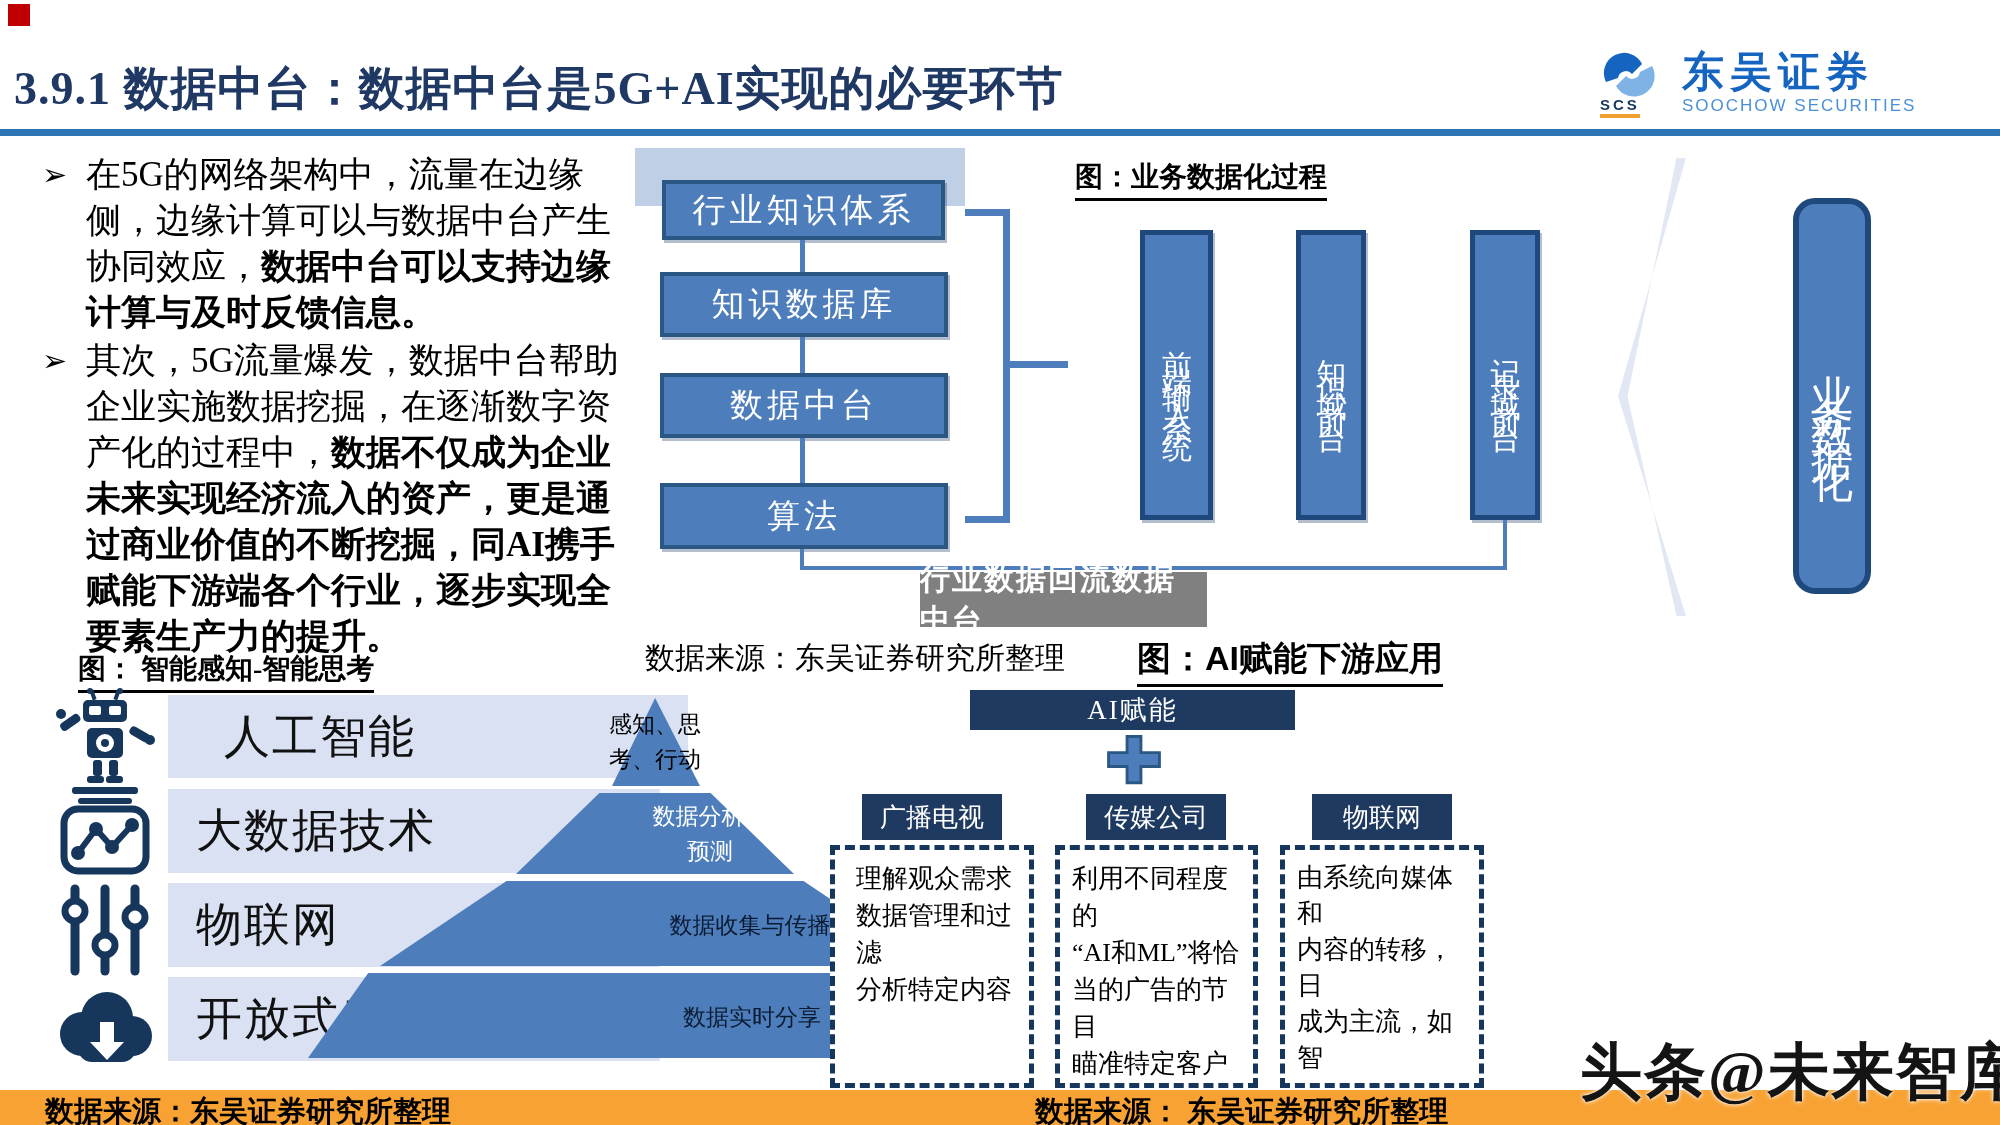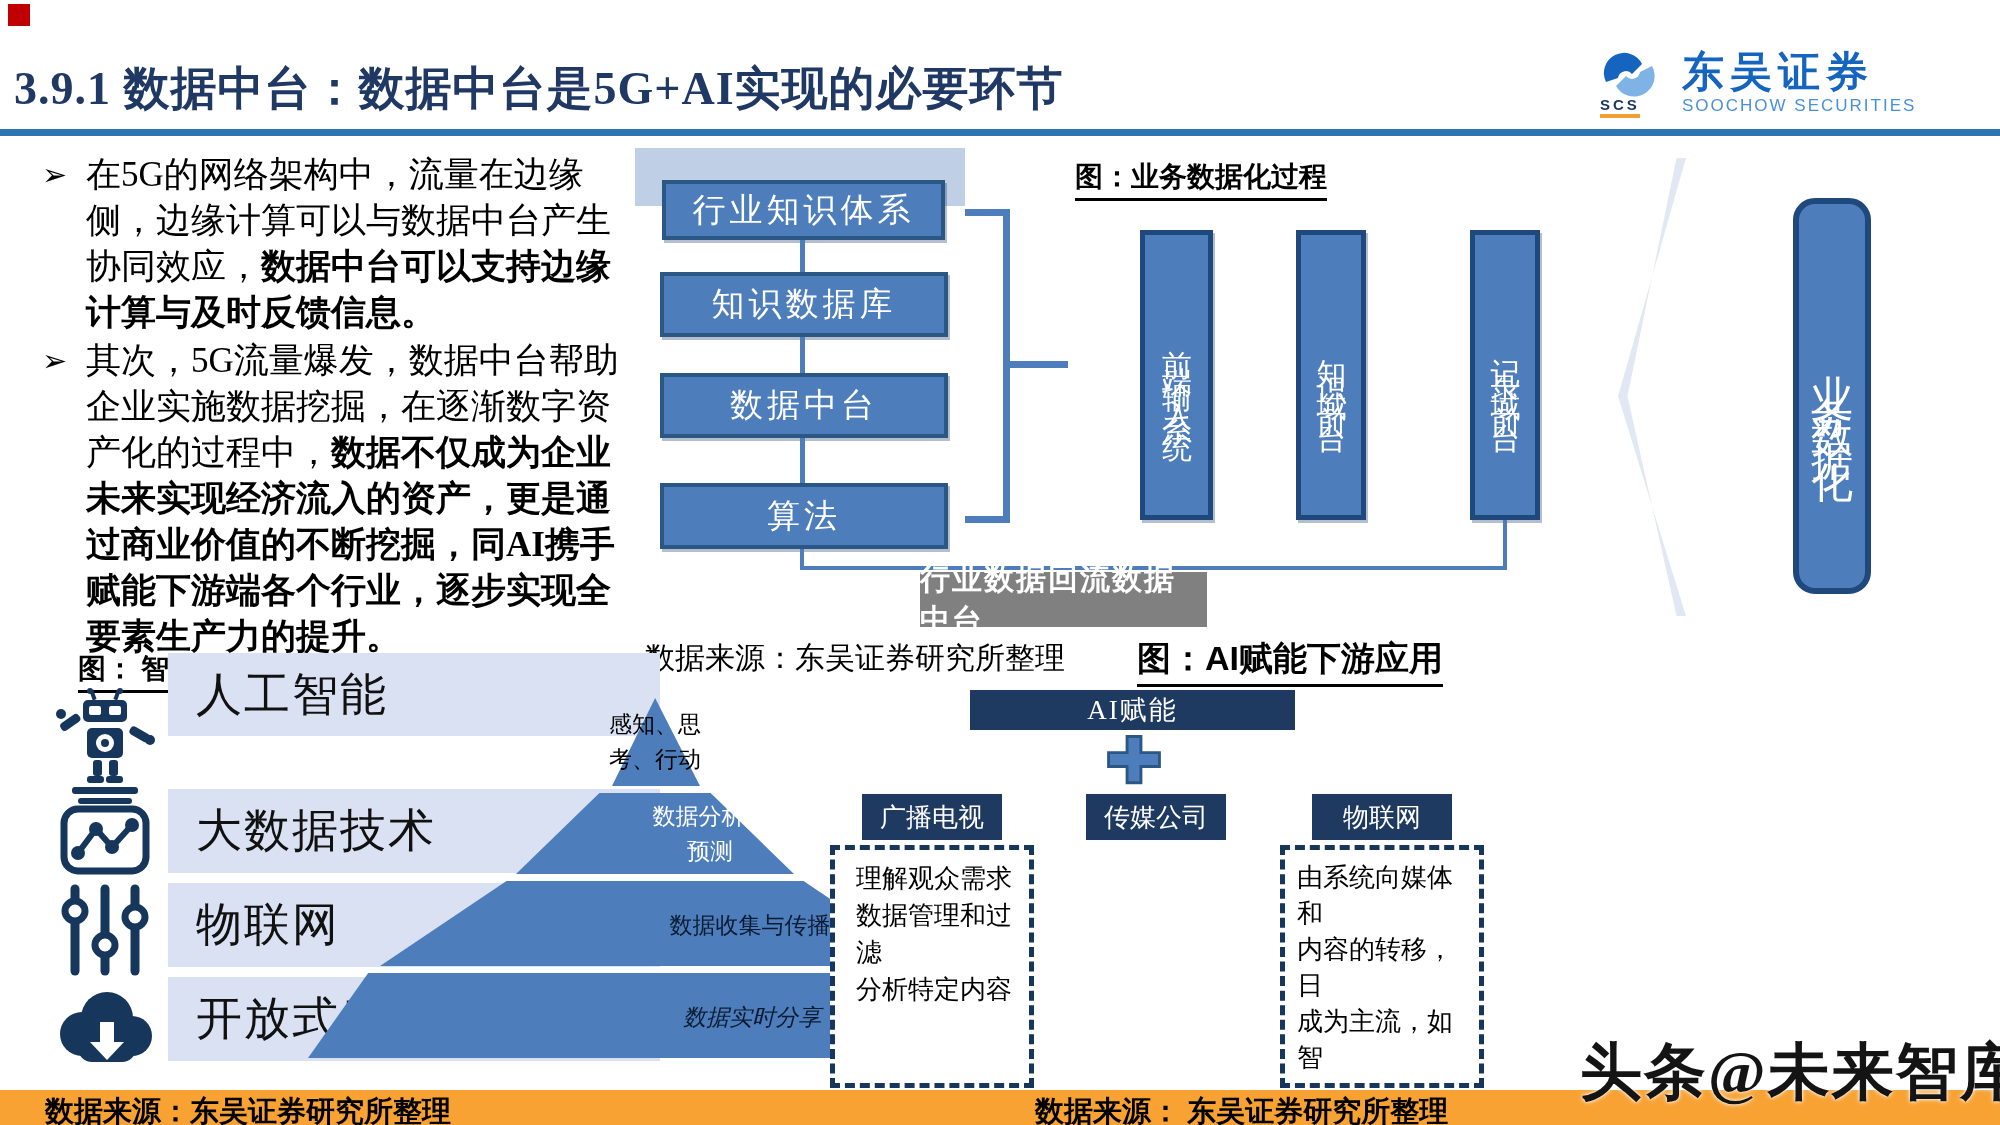--- a/index.html
+++ b/index.html
@@ -183,21 +183,21 @@
         <circle cx="32" cy="50" r="22"></circle>
           <circle cx="57" cy="34" r="26"></circle>
           <circle cx="82" cy="52" r="20"></circle>
         <rect x="28" y="46" width="58" height="32" rx="14"></rect>
       </g>
       <rect x="50" y="38" width="14" height="22" fill="#fff"></rect>
       <polygon points="40,58 74,58 57,76" fill="#fff"></polygon>
     </svg>
   </div>
 
-  <div class="abs band" style="left:168px;top:653px;width:492px;height:83px;">
+  <div class="abs band" style="left:168px;top:695px;width:492px;height:83px;padding-left:28px;">
     <div class="blabel">人工智能</div>
   </div>
   <div class="abs band" style="left:168px;top:789px;width:492px;height:84px;">
     <div class="blabel">大数据技术</div>
   </div>
   <div class="abs band" style="left:168px;top:883px;width:492px;height:84px;">
     <div class="blabel">物联网</div>
   </div>
   <div class="abs band" style="left:168px;top:977px;width:492px;height:84px;">
     <div class="blabel">开放式云平台</div>
@@ -212,21 +212,21 @@
     <span style="display:block">感知、思</span>
     <span style="display:block">考、行动</span>
   </div>
   <div class="abs tlabel" style="left:590px;top:799px;width:240px;color:#fff;">
     <span style="display:block">数据分析和</span>
     <span style="display:block">预测</span>
   </div>
   <div class="abs tlabel" style="left:560px;top:908px;width:380px;color:#0b1b33;">
     <span style="display:block">数据收集与传播</span>
   </div>
-  <div class="abs tlabel" style="left:562px;top:1000px;width:380px;color:#0b1b33;font-style:italic;">
+  <div class="abs tlabel" style="left:562px;top:1000px;width:380px;color:#0b1b33;">
     <span style="display:block">数据实时分享</span>
   </div>
 
   <div class="abs figcap" style="left:1137px;top:636px;font-family:'Liberation Sans',sans-serif;font-size:34px;">图：AI赋能下游应用</div>
 
   <div class="abs aihdr" style="left:970px;top:690px;width:325px;height:40px;font-size:27px;letter-spacing:2px;">AI赋能</div>
 
   <div class="abs icon" style="left:1103px;top:732px;width:62px;height:54px;">
     <svg width="58" height="52" viewBox="0 0 100 90">
       <polygon points="38,6 62,6 62,34 94,34 94,58 62,58 62,86 38,86 38,58 6,58 6,34 38,34" fill="#4d7ebb" stroke="#2a5784" stroke-width="5"></polygon>
@@ -235,20 +235,26 @@
 
   <div class="abs aihdr" style="left:862px;top:794px;width:140px;height:46px;font-size:26px;">广播电视</div>
   <div class="abs aihdr" style="left:1086px;top:794px;width:140px;height:46px;font-size:26px;">传媒公司</div>
   <div class="abs aihdr" style="left:1312px;top:794px;width:140px;height:46px;font-size:26px;">物联网</div>
 
   <div class="abs dashbox" style="left:830px;top:845px;width:204px;height:243px;padding-left:21px;">
     <span>理解观众需求</span>
     <span>数据管理和过滤</span>
     <span>分析特定内容</span>
   </div>
+  <div class="abs dashbox" style="left:1055px;top:845px;width:203px;height:243px;">
+    <span>利用不同程度的</span>
+    <span>“AI和ML”将恰</span>
+    <span>当的广告的节目</span>
+    <span>瞄准特定客户</span>
+  </div>
   <div class="abs dashbox" style="left:1280px;top:845px;width:204px;height:243px;line-height:36px;">
     <span>由系统向媒体和</span>
     <span>内容的转移，日</span>
     <span>成为主流，如智</span>
 
   </div>
 
   <div class="abs orange"></div>
   <div class="abs footsrc" style="left:45px;top:1092px;">数据来源：东吴证券研究所整理</div>
   <div class="abs footsrc" style="left:1035px;top:1092px;">数据来源： 东吴证券研究所整理</div>

